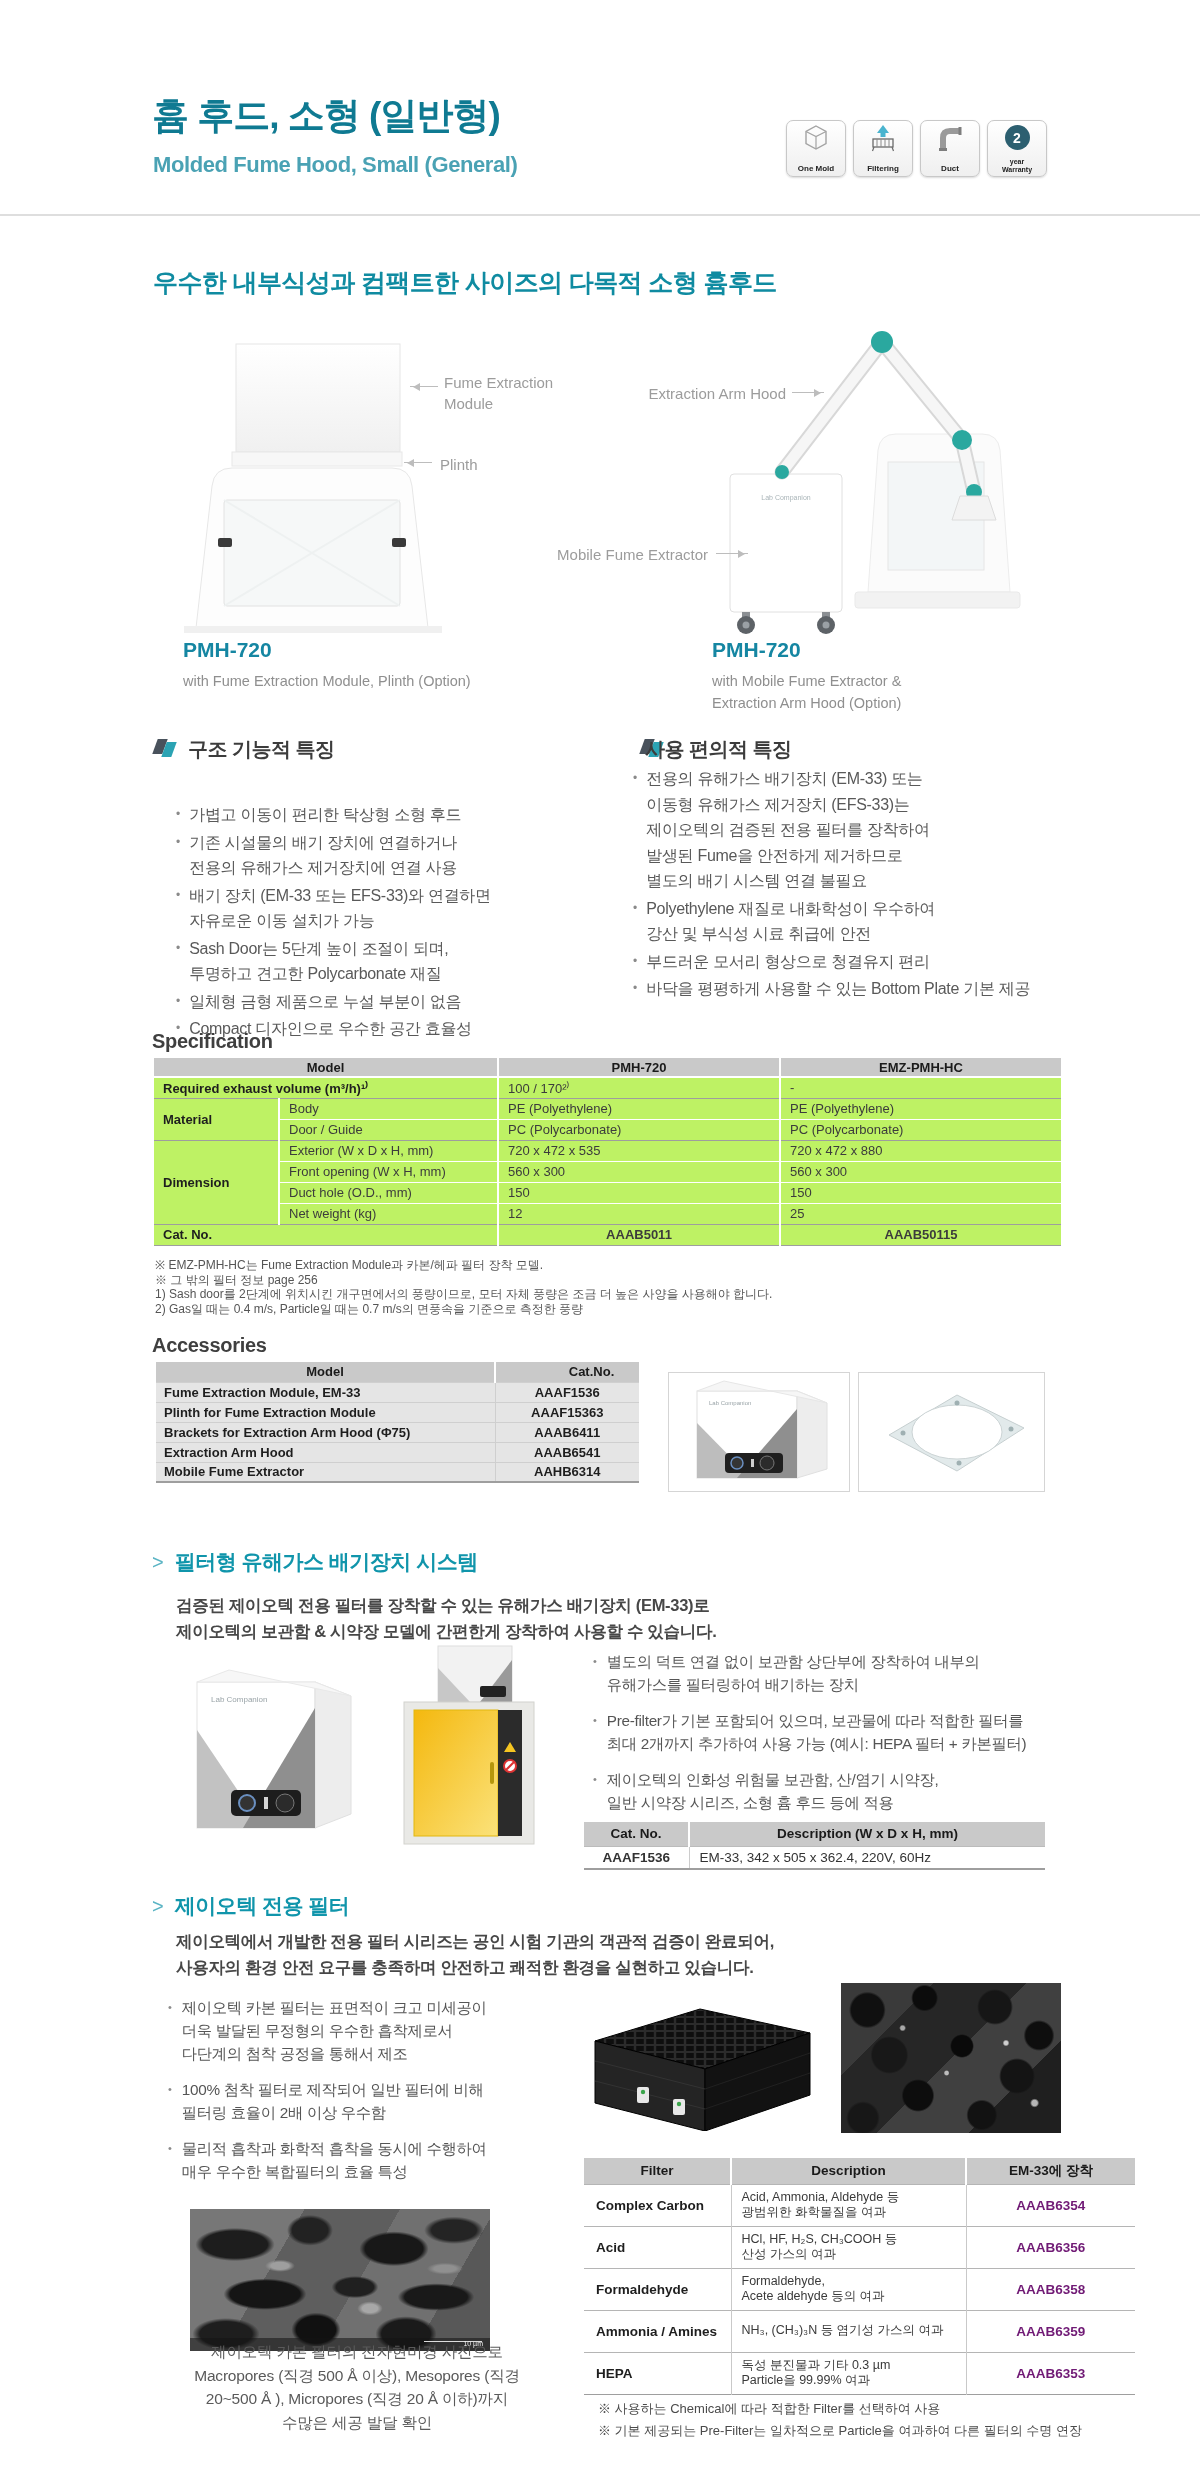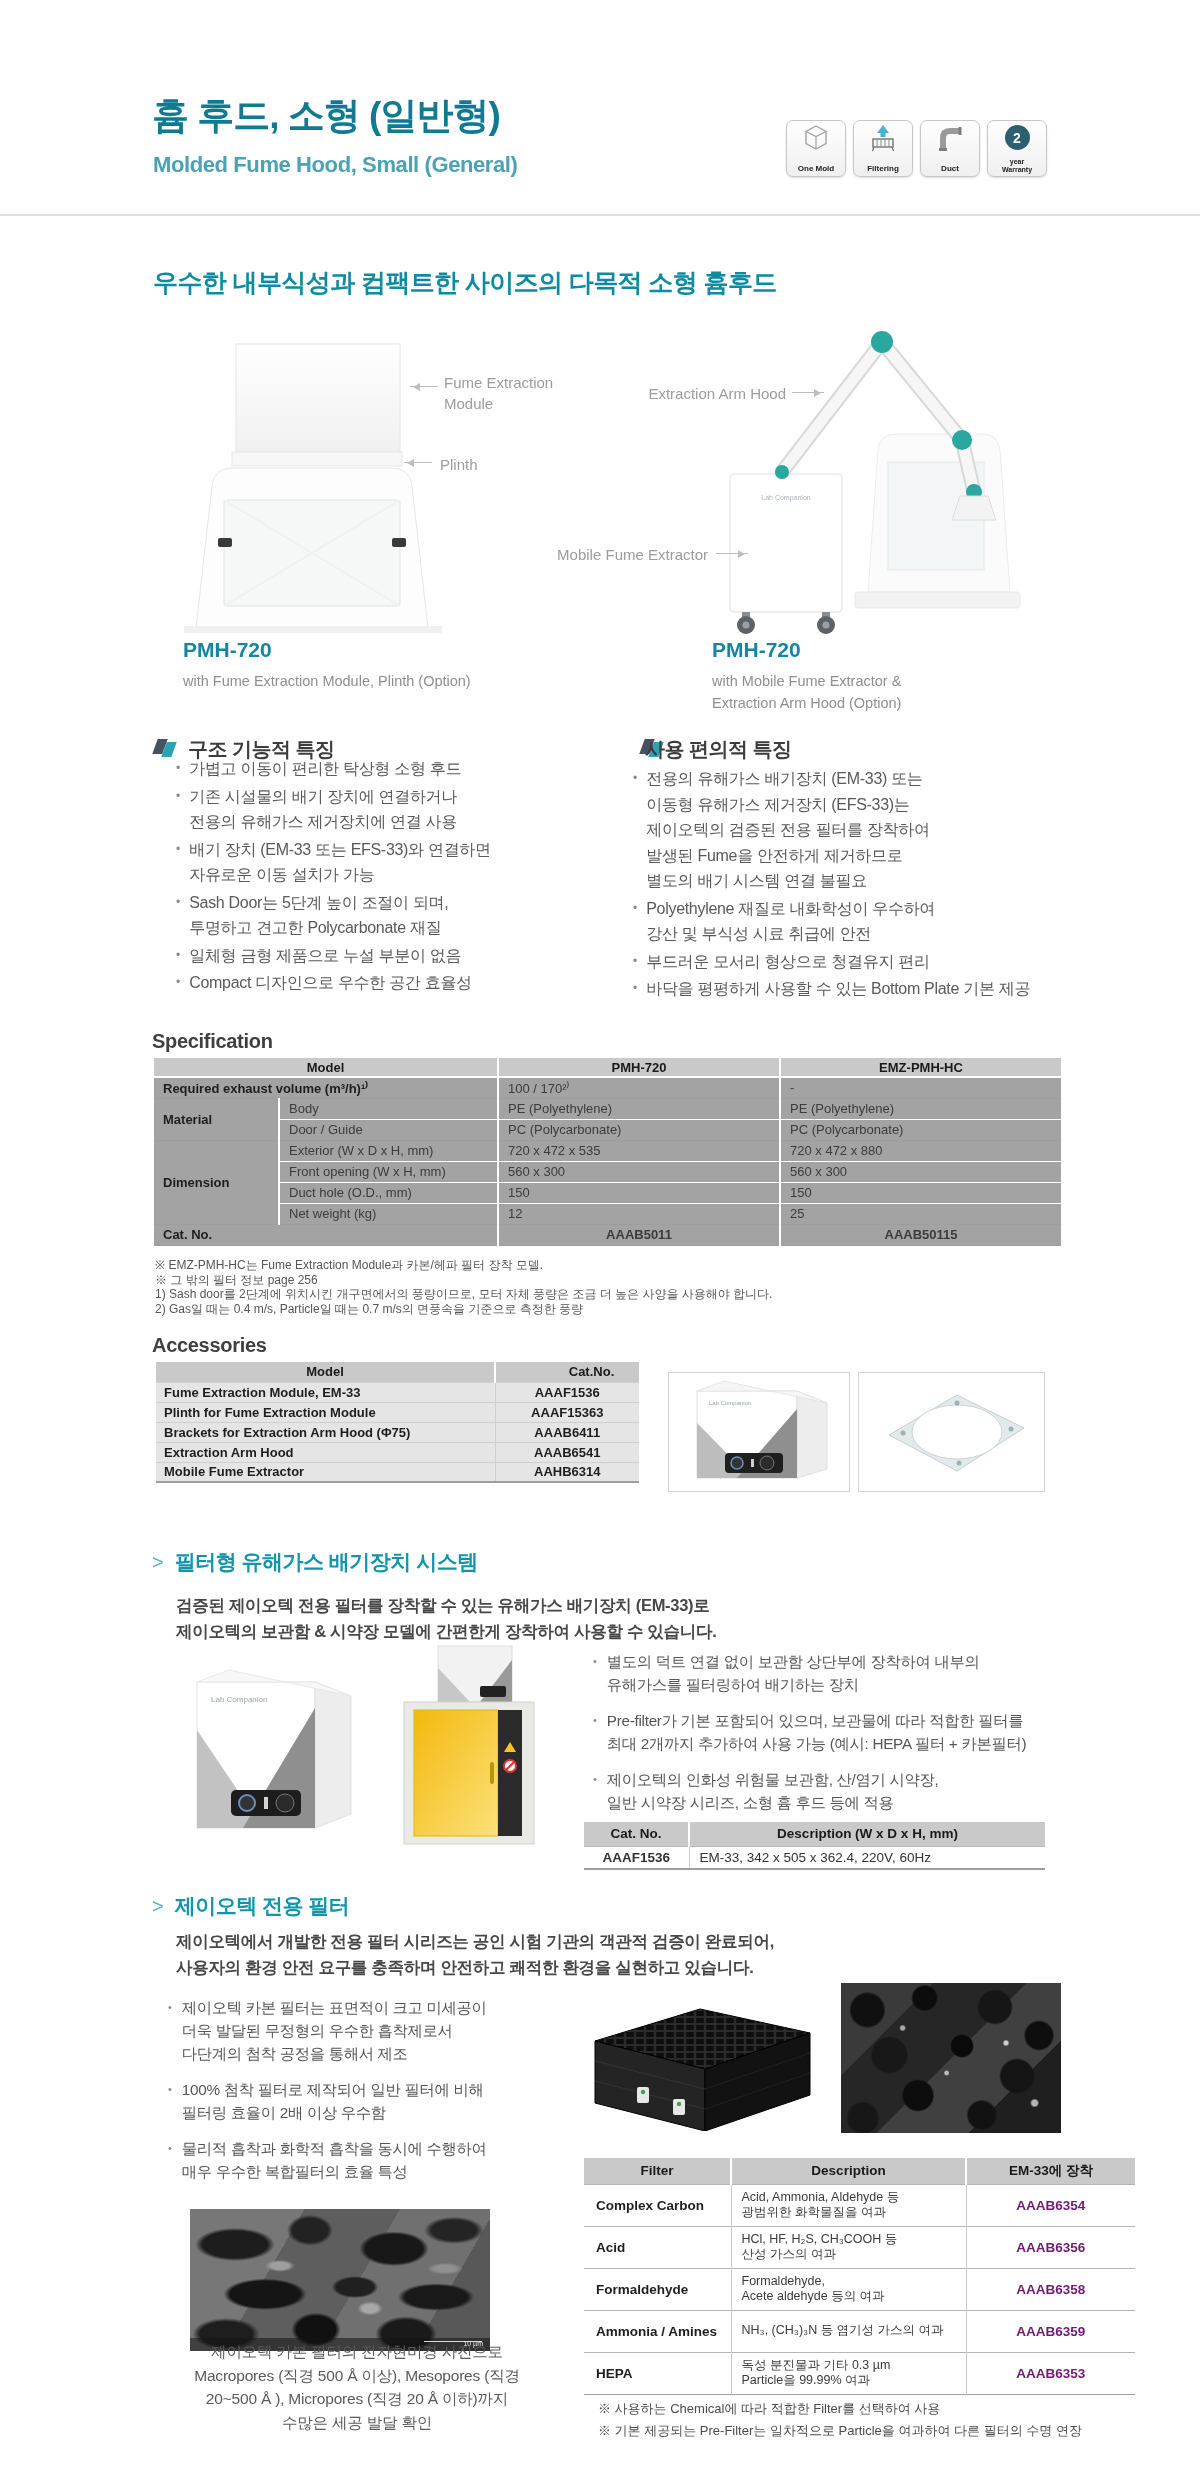--- a/index.html
+++ b/index.html
@@ -45,21 +45,21 @@
   .bullet .txt { font-size:16px; line-height:25.5px; color:#595959; letter-spacing:-0.3px; }
 
   
   .sec-heading { font-size:20px; font-weight:800; color:#3f3f3f; letter-spacing:-0.3px; }
 
   
   table { border-collapse:collapse; table-layout:fixed; }
   .spec { width:907px; font-size:13px; border-bottom:1px solid #9e9e9e; }
   .spec th { background:#c9c9c9; font-weight:700; text-align:center; height:19px; color:#1a1a1a;
              border-bottom:2px solid #fff; }
-  .spec td { background:#a3a3a3; height:21px; color:#3c3c3c; padding-left:9px; text-align:left; }
+  .spec td { background:#bef264; height:21px; color:#3c3c3c; padding-left:9px; text-align:left; }
   .spec .bl { border-left:2px solid #fff; }
   .spec tr.gb td { border-top:1px solid #9e9e9e; }
   .spec tr.wl td { border-top:1px solid #ffffff; }
   .spec .glabel { font-weight:700; color:#1e1e1e; }
   .spec .catv { font-weight:700; text-align:center; padding-left:0; }
   .fnote { font-size:12px; line-height:14.5px; color:#555; white-space:nowrap; }
 
   
   .acc { width:483px; font-size:13px; border-bottom:2px solid #9e9e9e; }
   .acc th { background:#c9c9c9; font-weight:700; text-align:center; height:20px; color:#1a1a1a; }
@@ -241,21 +241,21 @@
   
   <div class="abs model-name" style="left:183px; top:638px;">PMH-720</div>
   <div class="abs model-caption" style="left:183px; top:670px;">with Fume Extraction Module, Plinth (Option)</div>
   <div class="abs model-name" style="left:712px; top:638px;">PMH-720</div>
   <div class="abs model-caption pre" style="left:712px; top:670px;">with Mobile Fume Extractor &amp;
 Extraction Arm Hood (Option)</div>
 
   
   <span class="abs feat-icon" style="left:152px; top:738px;"><i class="fi-a"></i><i class="fi-b"></i></span>
   <div class="abs feat-title" style="left:188px; top:736px;">구조 기능적 특징</div>
-  <div class="abs" style="left:176px; top:756px; width:445px;">
+  <div class="abs" style="left:176px; top:802px; width:445px;">
     <div class="bullet">
         <span class="txt pre">가볍고 이동이 편리한 탁상형 소형 후드</span>
       </div>
     <div class="bullet">
         <span class="txt pre">기존 시설물의 배기 장치에 연결하거나
 전용의 유해가스 제거장치에 연결 사용</span>
       </div>
     <div class="bullet">
         <span class="txt pre">배기 장치 (EM-33 또는 EFS-33)와 연결하면
 자유로운 이동 설치가 가능</span>

